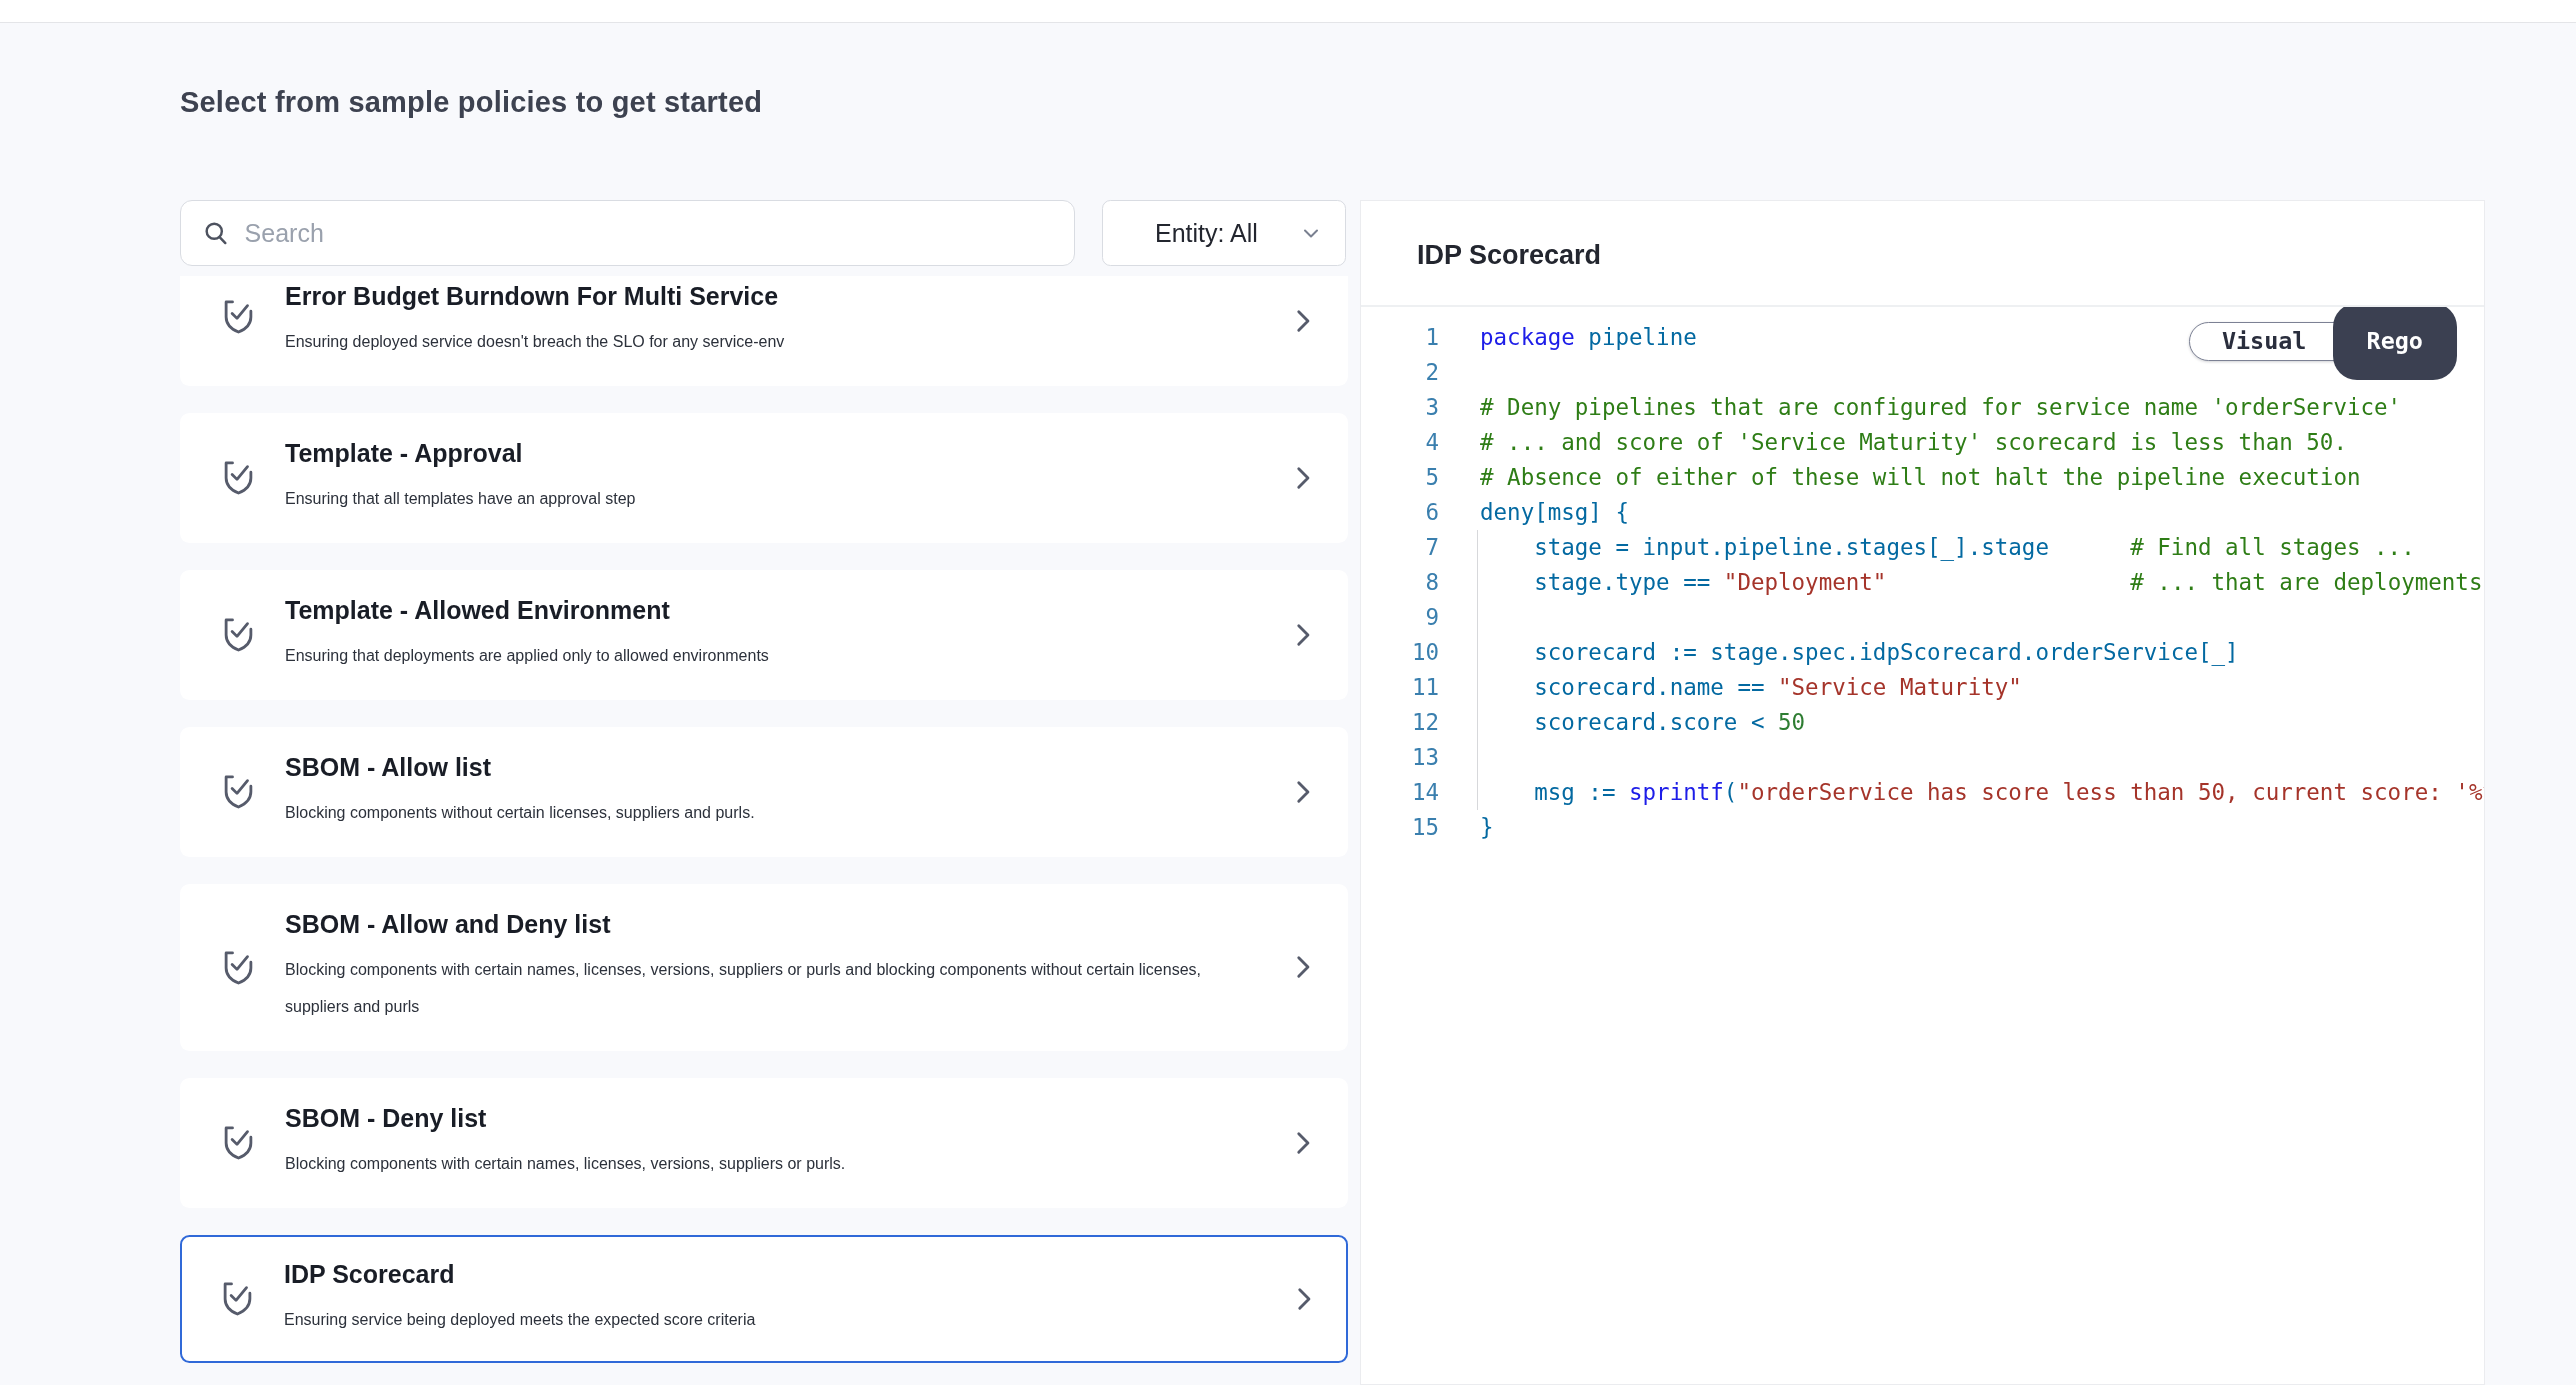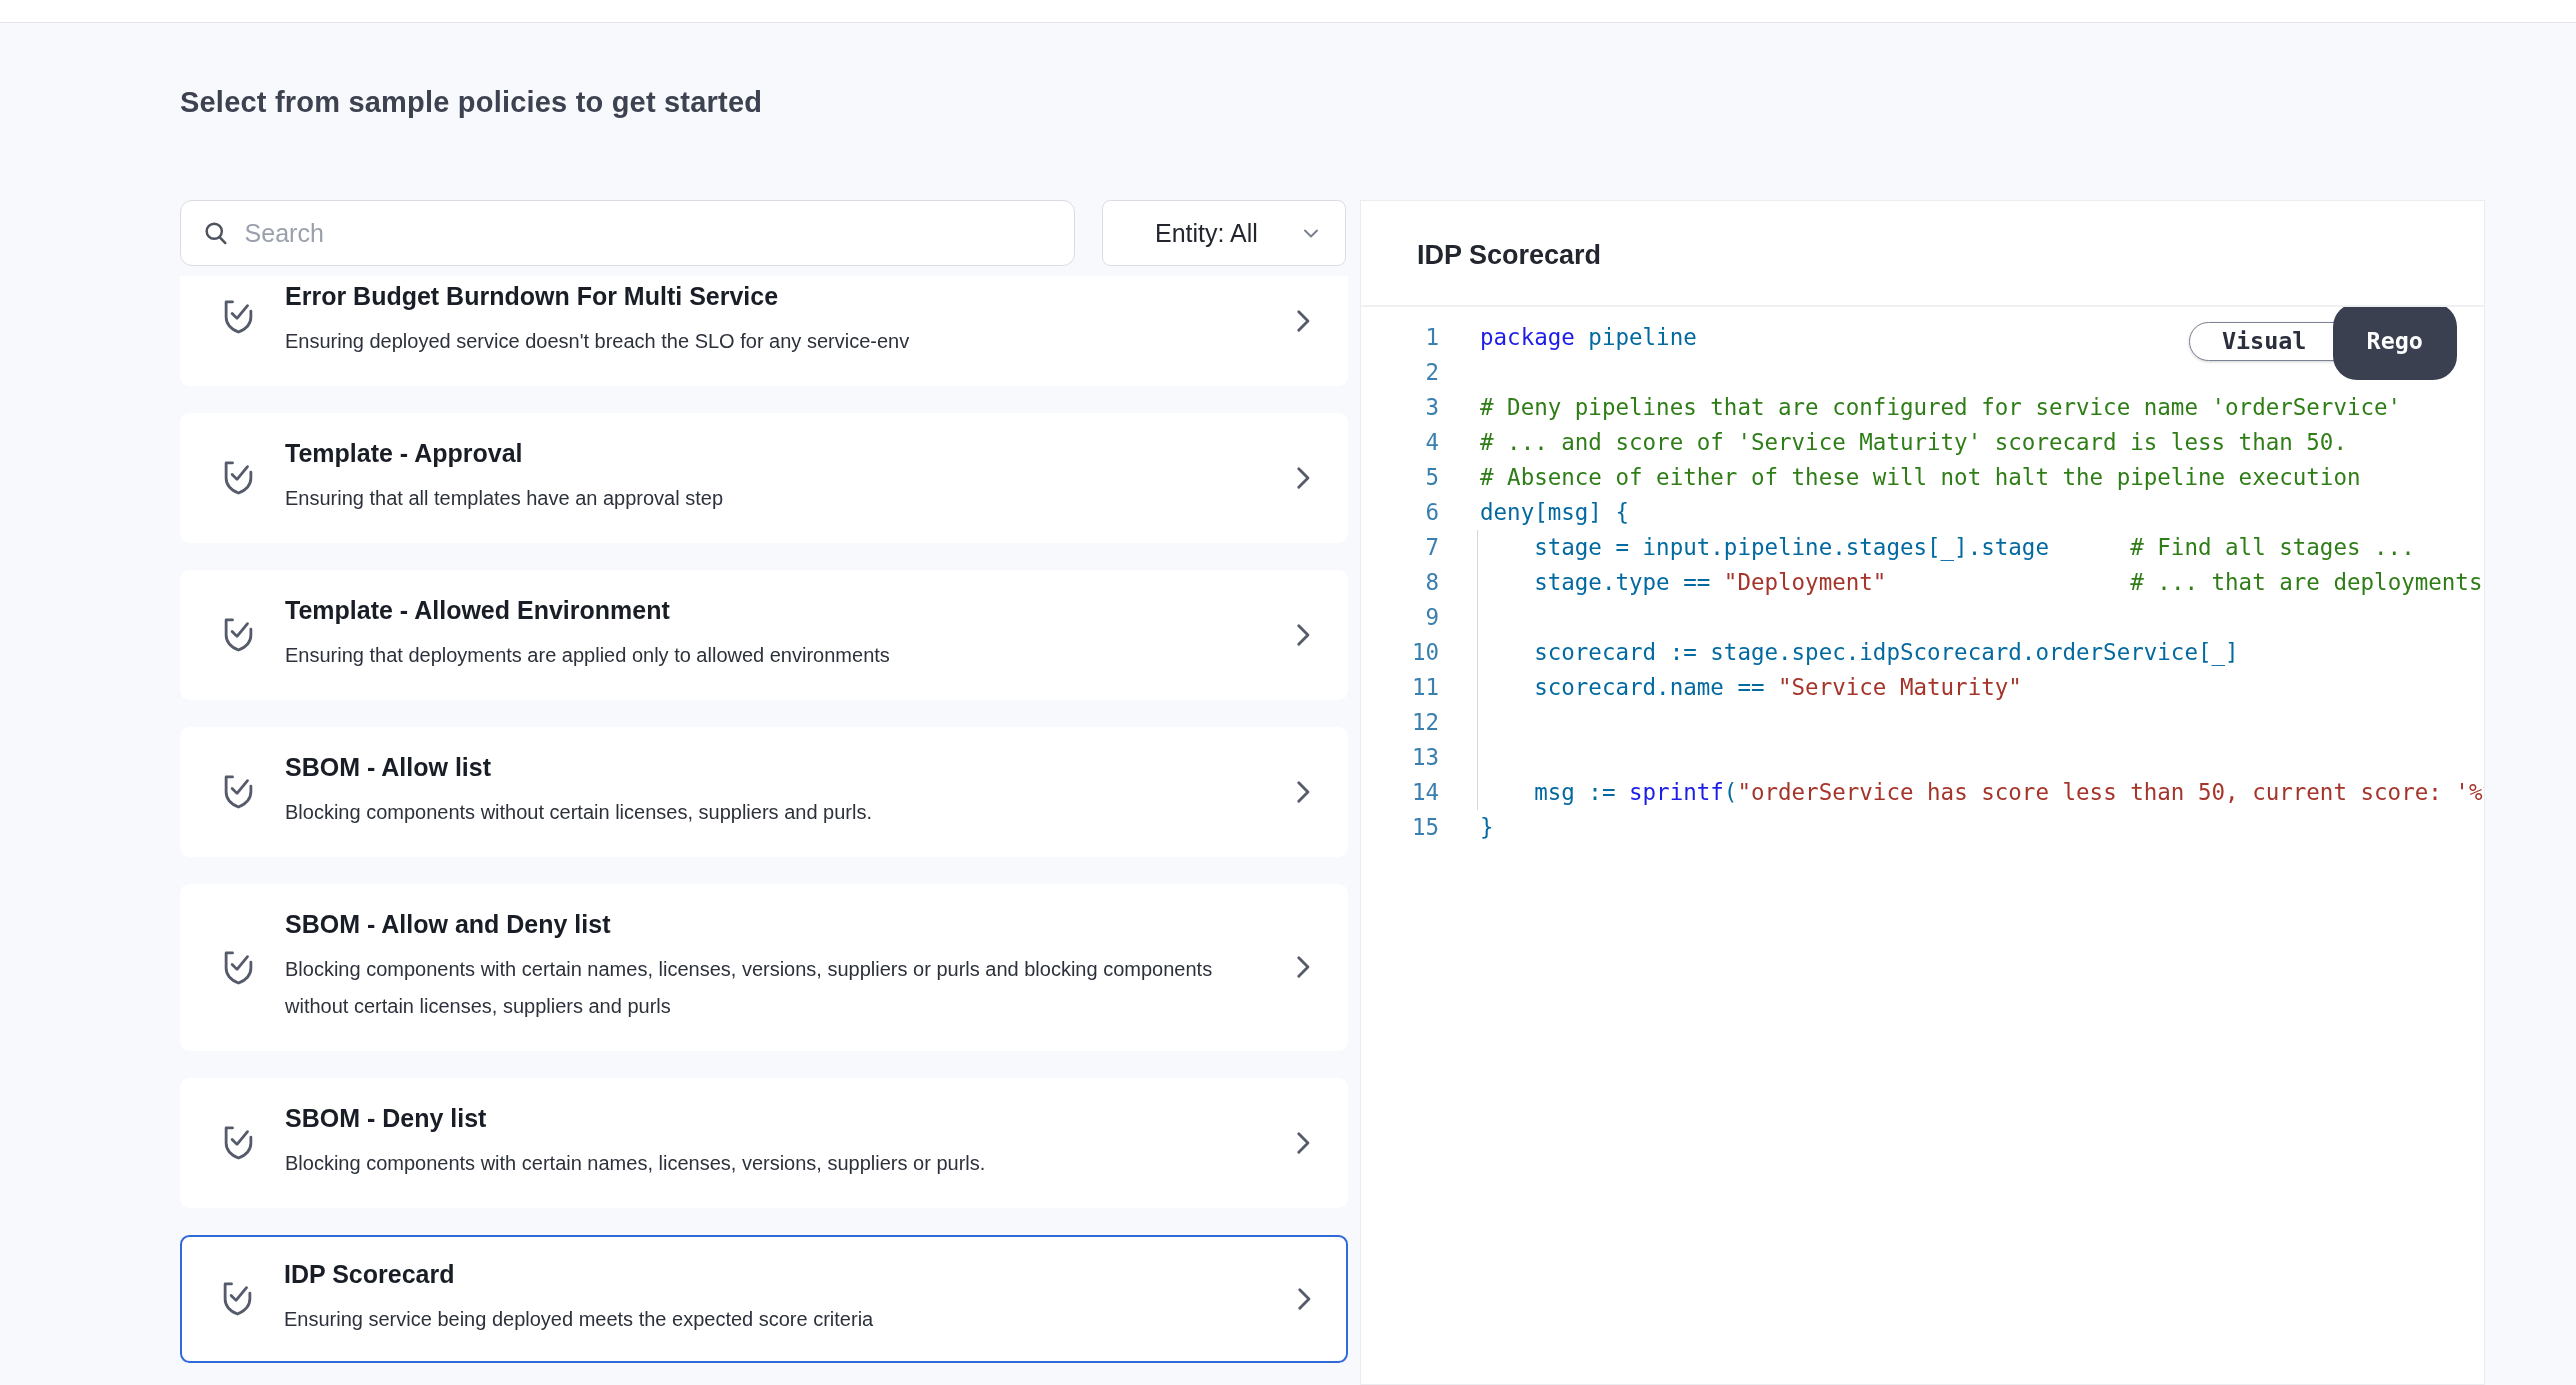--- a/index.html
+++ b/index.html
@@ -38,21 +38,21 @@
   .policy-list { position:absolute; left:180px; top:276px; width:1168px;
     display:flex; flex-direction:column; gap:27px; }
   .card { background:#ffffff; border-radius:9.4px; padding:26px 28px 26px 36px;
     display:flex; align-items:center; cursor:pointer; }
   .card.clipped { padding-top:5.6px; border-radius:0 0 9.4px 9.4px; }
   .card.clipped .shield { margin-top:-7.5px; }
   .card.selected { border:2.8px solid #3069d8; padding:23.4px 25px 23.4px 33px; }
   .card .shield { flex:0 0 auto; margin-right:24px; align-self:center; }
   .card .txt { flex:1; min-width:0; }
   .card .title { font-size:25px; font-weight:700; color:#191d26; margin-bottom:12px; }
-  .card .desc { font-size:20px; font-weight:400; color:#2c313b; line-height:37px; max-width:936px; }
+  .card .desc { font-size:16px; font-weight:400; color:#2c313b; line-height:37px; max-width:936px; }
   .card .chev { flex:0 0 auto; margin-left:15px; align-self:center; }
 
   
   .detail { position:absolute; left:1360px; top:200px; width:1125px; height:1185px;
     background:#ffffff; border:0.9px solid #ebecef; }
   .detail-header { padding:39px 56px 34px 56px; }
   .detail-title { font-size:27px; font-weight:700; color:#23262f; }
   .detail-divider { height:1.9px; background:#eef0f2; }
 
   
@@ -247,20 +247,21 @@
         <div class="line guide">
     <div class="gutter">10</div>
     <div class="code-text"><span class="tok-p">    scorecard := stage.spec.idpScorecard.orderService[_]</span></div>
   </div>
         <div class="line guide">
     <div class="gutter">11</div>
     <div class="code-text"><span class="tok-p">    scorecard.name == </span><span class="tok-s">"Service Maturity"</span></div>
   </div>
         <div class="line guide">
     <div class="gutter">12</div>
+    <div class="code-text"><span class="tok-p">    scorecard.score &lt; </span><span class="tok-n">50</span></div>
   </div>
         <div class="line guide">
     <div class="gutter">13</div>
     <div class="code-text"></div>
   </div>
         <div class="line guide">
     <div class="gutter">14</div>
     <div class="code-text"><span class="tok-p">    msg := </span><span class="tok-k">sprintf</span><span class="tok-p">(</span><span class="tok-s">"orderService has score less than 50, current score: '%v</span></div>
   </div>
         <div class="line">

